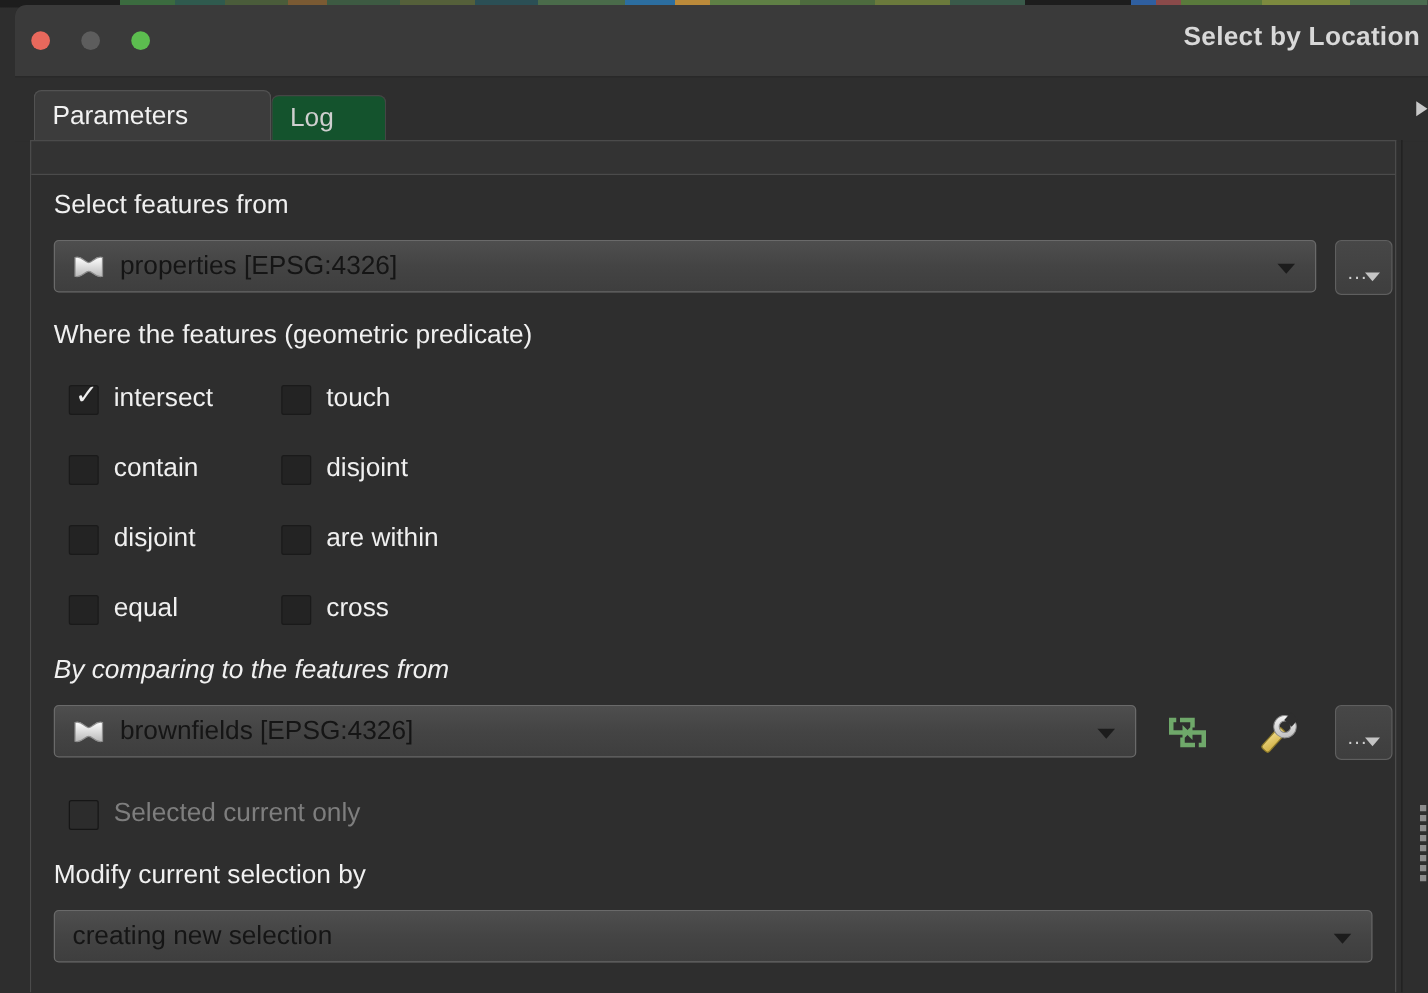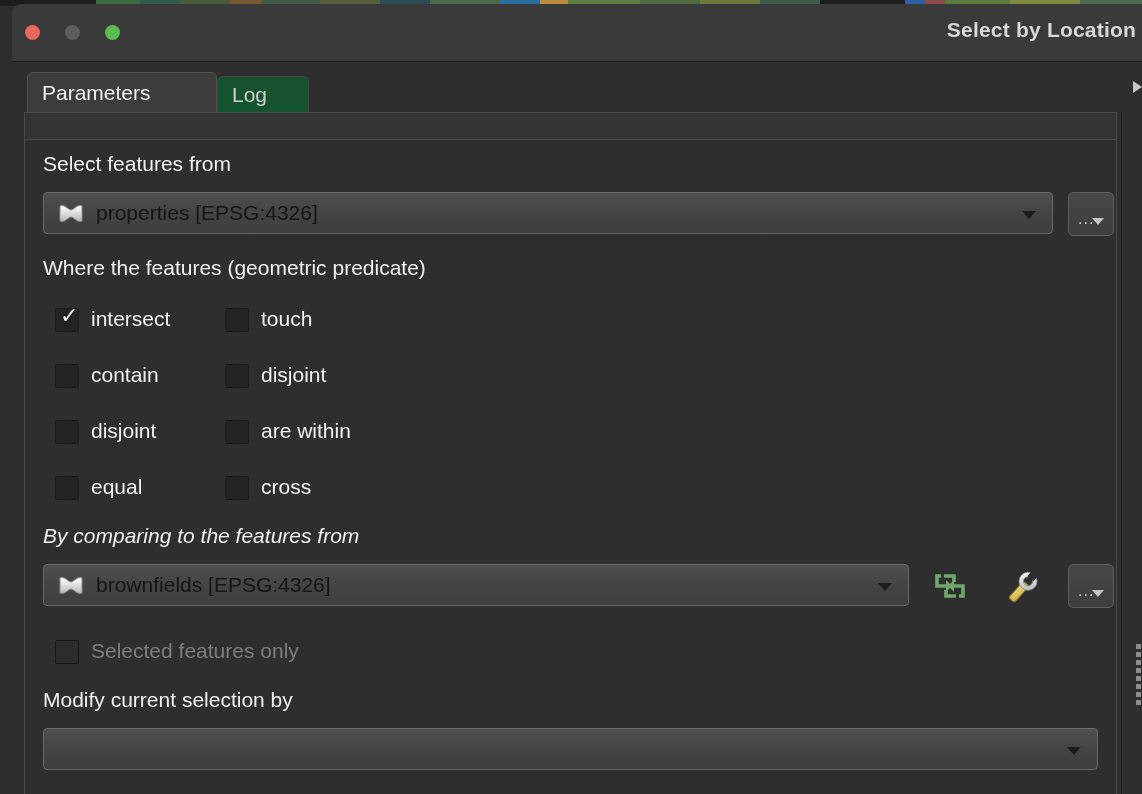--- a/index.html
+++ b/index.html
@@ -421,26 +421,27 @@
         </svg>
       </div>
 
       <div class="dots-button" style="left:1043px; top:424px;">
         <span class="dots">...</span>
         <span class="mini-arrow"></span>
       </div>
 
       <div class="cbrow" style="left:30px; top:500px;">
         <span class="checkbox disabled"></span>
-        <span class="cblabel disabled">Selected features only</span>
+        <span class="cblabel disabled">Selected current only</span>
       </div>
 
       <div class="field-label" style="left:18px; top:548px;">Modify current selection by</div>
 
       <div class="combo" style="left:18px; top:588px; width:1055px;">
+        <span class="combo-text">creating new selection</span>
         <span class="combo-arrow"></span>
       </div>
 
     </div>
   </div>
 
   <div id="splitter-line"></div>
   <div id="splitter-grip">
     <i></i>
       <i></i>

